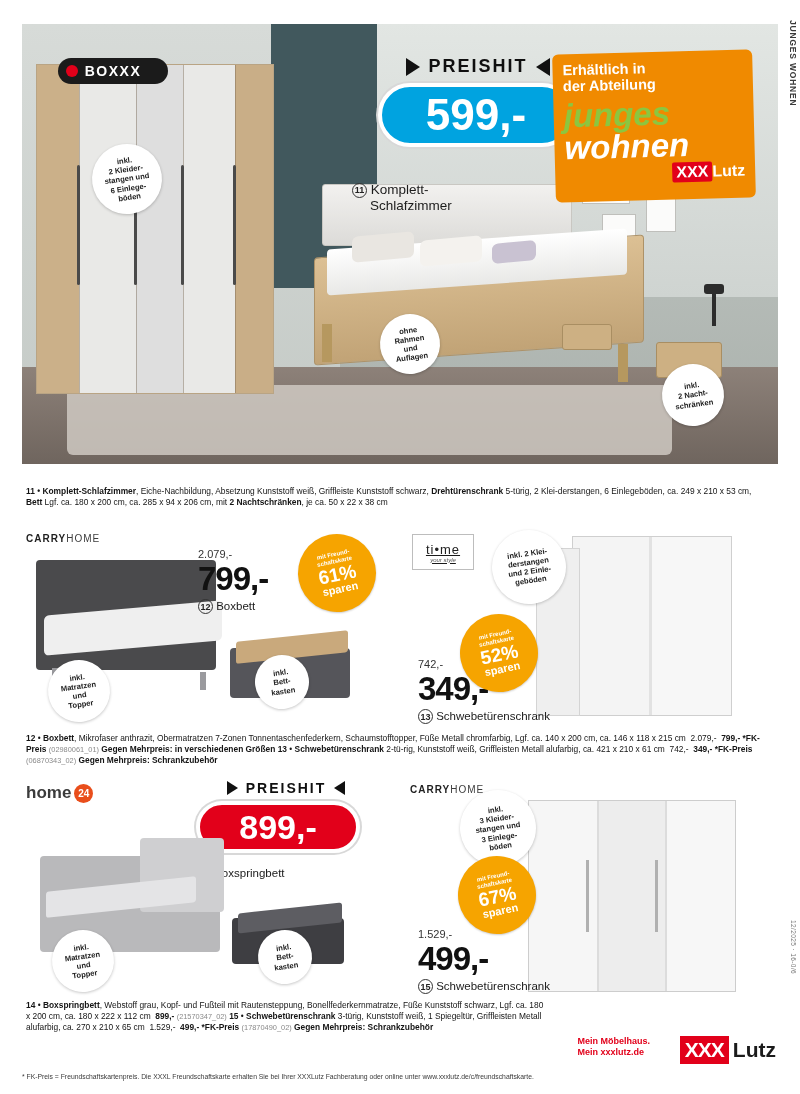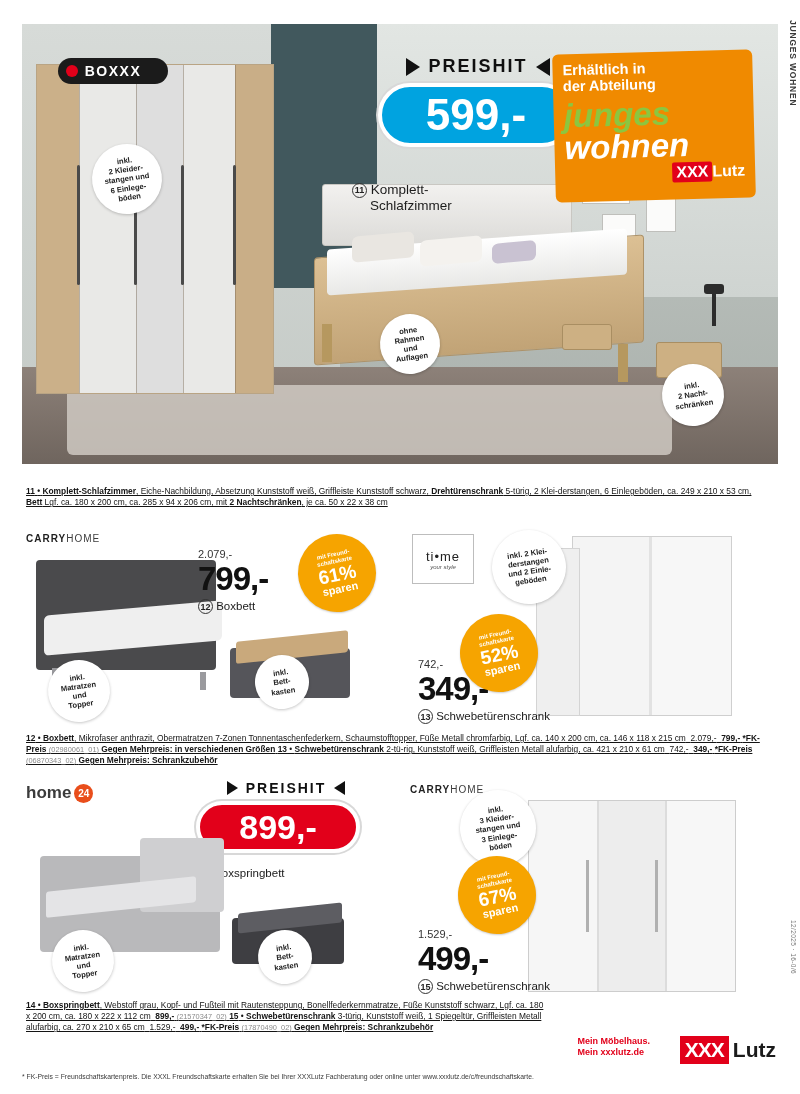--- a/index.html
+++ b/index.html
@@ -137,30 +137,30 @@
   }
 
   
   .num-circle {
     display:inline-flex; align-items:center; justify-content:center;
     width:15px; height:15px; border:1.2px solid #333; border-radius:50%;
     font-size:9px; font-weight:700; color:#222; vertical-align:middle;
   }
 
   
-  .desc { font-size:8.4px; line-height:1.32; color:#141414;text-decoration:underline; }
+  .desc { font-size:8.4px; line-height:1.32; color:#141414; }
   .desc b { font-weight:700; }
   .code { color:#8a8a8a; font-size:7.4px; }
 
   
   .carryhome { font-size:10px; letter-spacing:1px; color:#3c3c3c; font-weight:400; }
   .carryhome b { font-weight:700; color:#1f1f1f; }
   .time-logo {
-    border:1px solid #bdbdbd; background:#fff; width:62px; height:50px;
-    display:flex; flex-direction:column; align-items:center; justify-content:center;
+    border:1px solid #bdbdbd; background:#fff; width:62px; height:36px;
+    display:flex; flex-direction:column; align-items:center; justify-content:center;text-decoration:underline;
   }
   .time-logo .t1 { font-size:13px; letter-spacing:1px; color:#222; }
   .time-logo .t2 { font-size:6px; color:#555; font-style:italic; }
   .home24 { display:flex; align-items:center; gap:3px; }
   .home24 .h { font-size:17px; font-weight:700; color:#3b3b3b; }
   .home24 .circ {
     width:19px; height:19px; border-radius:50%; background:#e94e1b;
     color:#fff; font-size:10px; font-weight:700;
     display:flex; align-items:center; justify-content:center;
   }

